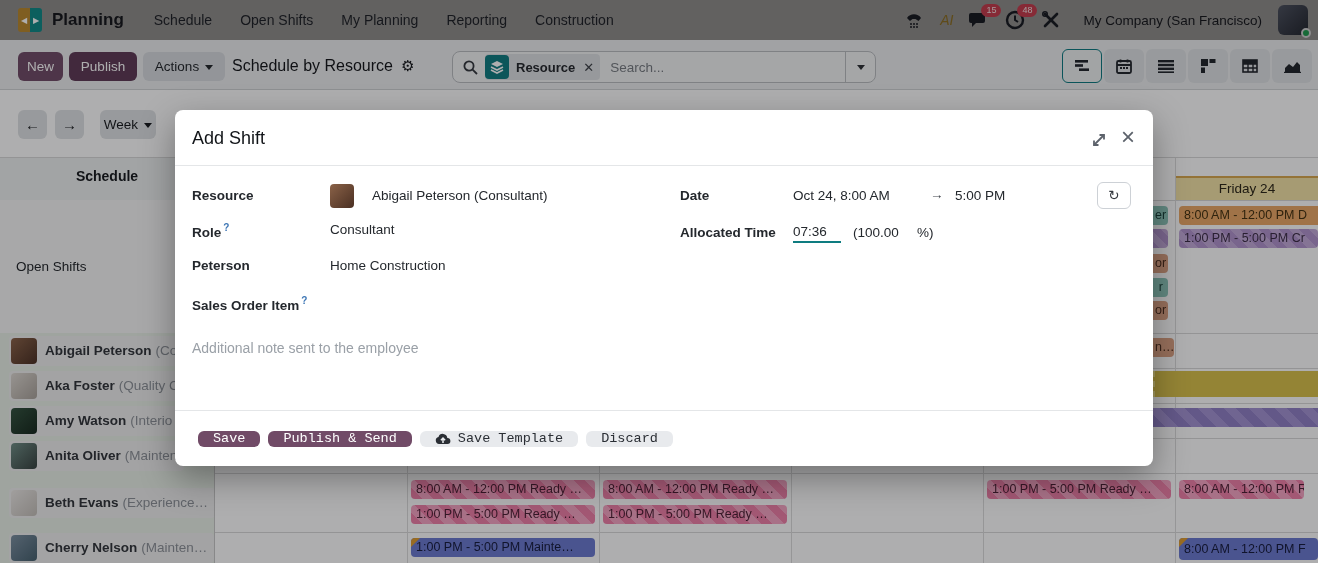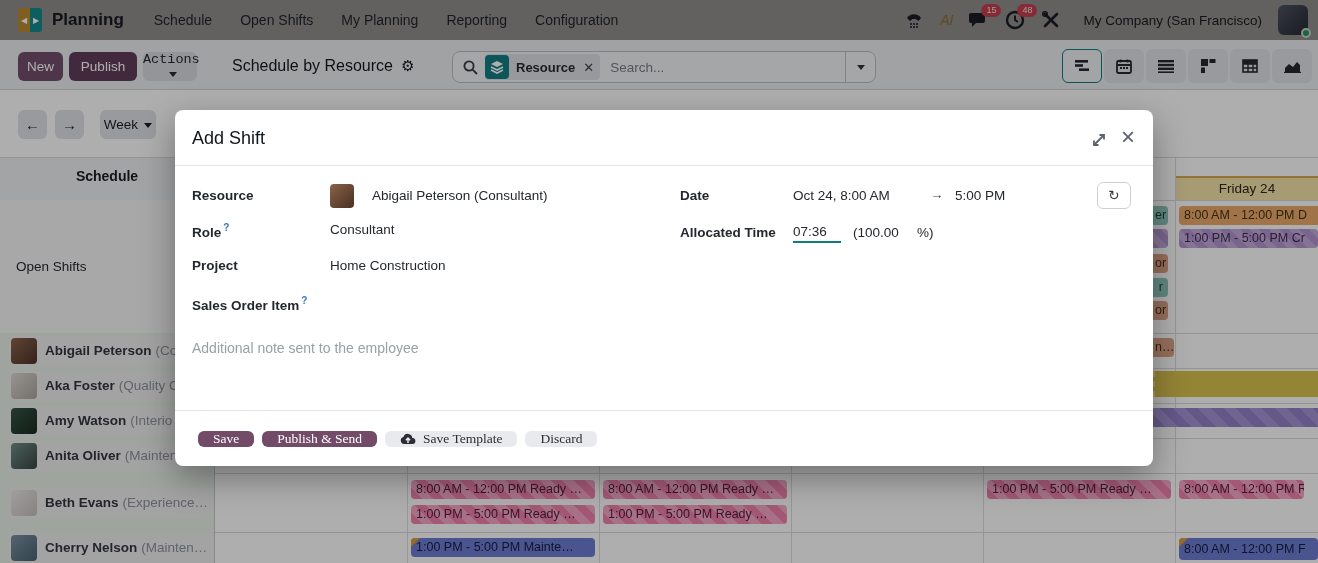--- a/index.html
+++ b/index.html
@@ -81,39 +81,39 @@
   .m-expand { position:absolute; left:916px; top:22px; width:18px; height:18px; color:#5c626b; cursor:pointer; }
   .m-close { position:absolute; left:946px; top:12px; font-size:24px; color:#5c626b; cursor:pointer; line-height:30px; }
   .m-hr { position:absolute; left:0; top:55px; width:978px; height:1px; background:#e4e6e8; }
   .flabel { position:absolute; font-size:13.5px; font-weight:600; color:#24282d; }
   .fvalue { position:absolute; font-size:13.5px; color:#24282d; }
   .help { color:#3d76b5; font-size:10px; vertical-align:super; margin-left:2px; }
   .m-av { position:absolute; width:24px; height:24px; border-radius:4px; background:linear-gradient(135deg,#8a6248,#4a2f22); }
   .alloc-input { border-bottom:2px solid #0e7c80; padding:0 14px 2px 0; }
   .note-ph { position:absolute; left:17px; top:230px; font-size:14px; color:#9aa0a7; }
   .m-footer { position:absolute; left:0; top:300px; width:978px; height:56px; border-top:1px solid #e4e6e8; display:flex; align-items:center; gap:8px; padding-left:23px; }
-  .fbtn { height:16px; border:none; border-radius:6px; font-family:Liberation Serif, serif; font-size:13.5px; padding:0 15px; cursor:pointer; display:flex; align-items:center; gap:7px; }
+  .fbtn { height:16px; border:none; border-radius:6px; font-family:Liberation Mono, monospace; font-size:13.5px; padding:0 15px; cursor:pointer; display:flex; align-items:center; gap:7px; }
   .fbtn.primary { background:#714B67; color:#fff; }
   .fbtn.secondary { background:#e8eaed; color:#2a2e34; }
 </style>
 </head>
 <body>
 
 <div class="nav">
   <div class="logo">
     <div class="sq gold">◀</div>
     <div class="sq teal">▶</div>
   </div>
   <div class="appname">Planning</div>
   <div class="menu">
     <span>Schedule</span>
     <span>Open Shifts</span>
     <span>My Planning</span>
     <span>Reporting</span>
-    <span>Configuration</span>
+    <span>Construction</span>
   </div>
   <div class="navright">
     <div class="navicon">
       <svg width="20" height="20" viewBox="0 0 20 20">
           <path d="M3 8 C6 3 14 3 17 8 L14.5 11 L11.5 9 h-3 L6 11 Z" fill="currentColor"></path>
           <circle cx="7" cy="14" r="1" fill="currentColor"></circle>
           <circle cx="10" cy="14" r="1" fill="currentColor"></circle>
           <circle cx="13" cy="14" r="1" fill="currentColor"></circle>
           <circle cx="7" cy="17" r="1" fill="currentColor"></circle>
           <circle cx="10" cy="17" r="1" fill="currentColor"></circle>
@@ -144,21 +144,21 @@
     <div class="company">My Company (San Francisco)</div>
     <div class="navavatar">
         <div class="dot"></div>
       </div>
   </div>
 </div>
 
 <div class="controlbar"></div>
 <button class="btn btn-primary abs" style="left:18px;top:52px;width:45px;height:29px;">New</button>
 <button class="btn btn-primary abs" style="left:69px;top:52px;width:68px;height:29px;background:#5e3a55;">Publish</button>
-<button class="btn btn-light abs" style="left:143px;top:52px;width:54px;height:29px;font-family:Liberation Mono, monospace;"><span>Actions</span><span class="caret"></span></button>
+<button class="btn btn-light abs" style="left:143px;top:52px;width:82px;height:29px;"><span>Actions</span><span class="caret"></span></button>
 <div class="viewtitle"><span>Schedule by Resource</span><span class="gear">⚙</span></div>
 
 <div class="searchbar">
   <svg class="mag" width="17" height="17" viewBox="0 0 17 17">
       <circle cx="7" cy="7" r="4.6" fill="none" stroke="#33373d" stroke-width="1.8"></circle>
       <path d="M10.6 10.6 L15 15" stroke="#33373d" stroke-width="1.8"></path>
     </svg>
   <div class="facet">
     <div class="facet-ic">
       <svg width="14" height="14" viewBox="0 0 14 14">
@@ -325,21 +325,21 @@
   <div class="m-close">×</div>
   <div class="m-hr"></div>
 
   <div class="flabel" style="left:17px;top:78px;">Resource</div>
   <div class="m-av" style="left:155px;top:74px;"></div>
   <div class="fvalue" style="left:197px;top:78px;">Abigail Peterson (Consultant)</div>
 
   <div class="flabel" style="left:17px;top:112px;"><span>Role</span><span class="help">?</span></div>
   <div class="fvalue" style="left:155px;top:112px;">Consultant</div>
 
-  <div class="flabel" style="left:17px;top:148px;">Project</div>
+  <div class="flabel" style="left:17px;top:148px;">Peterson</div>
   <div class="fvalue" style="left:155px;top:148px;">Home Construction</div>
 
   <div class="flabel" style="left:17px;top:185px;"><span>Sales Order Item</span><span class="help">?</span></div>
   <div class="fvalue" style="left:180px;top:185px;width:280px;"></div>
 
   <div class="flabel" style="left:505px;top:78px;">Date</div>
   <div class="fvalue" style="left:618px;top:78px;">Oct 24, 8:00 AM</div>
   <div class="fvalue" style="left:755px;top:77px;color:#3a3f46;">→</div>
   <div class="fvalue" style="left:780px;top:78px;">5:00 PM</div>
   <div class="fvalue" style="left:922px;top:72px;width:34px;height:27px;border:1px solid #cdd1d6;border-radius:6px;text-align:center;line-height:25px;color:#33373d;cursor:pointer;">↻</div>

